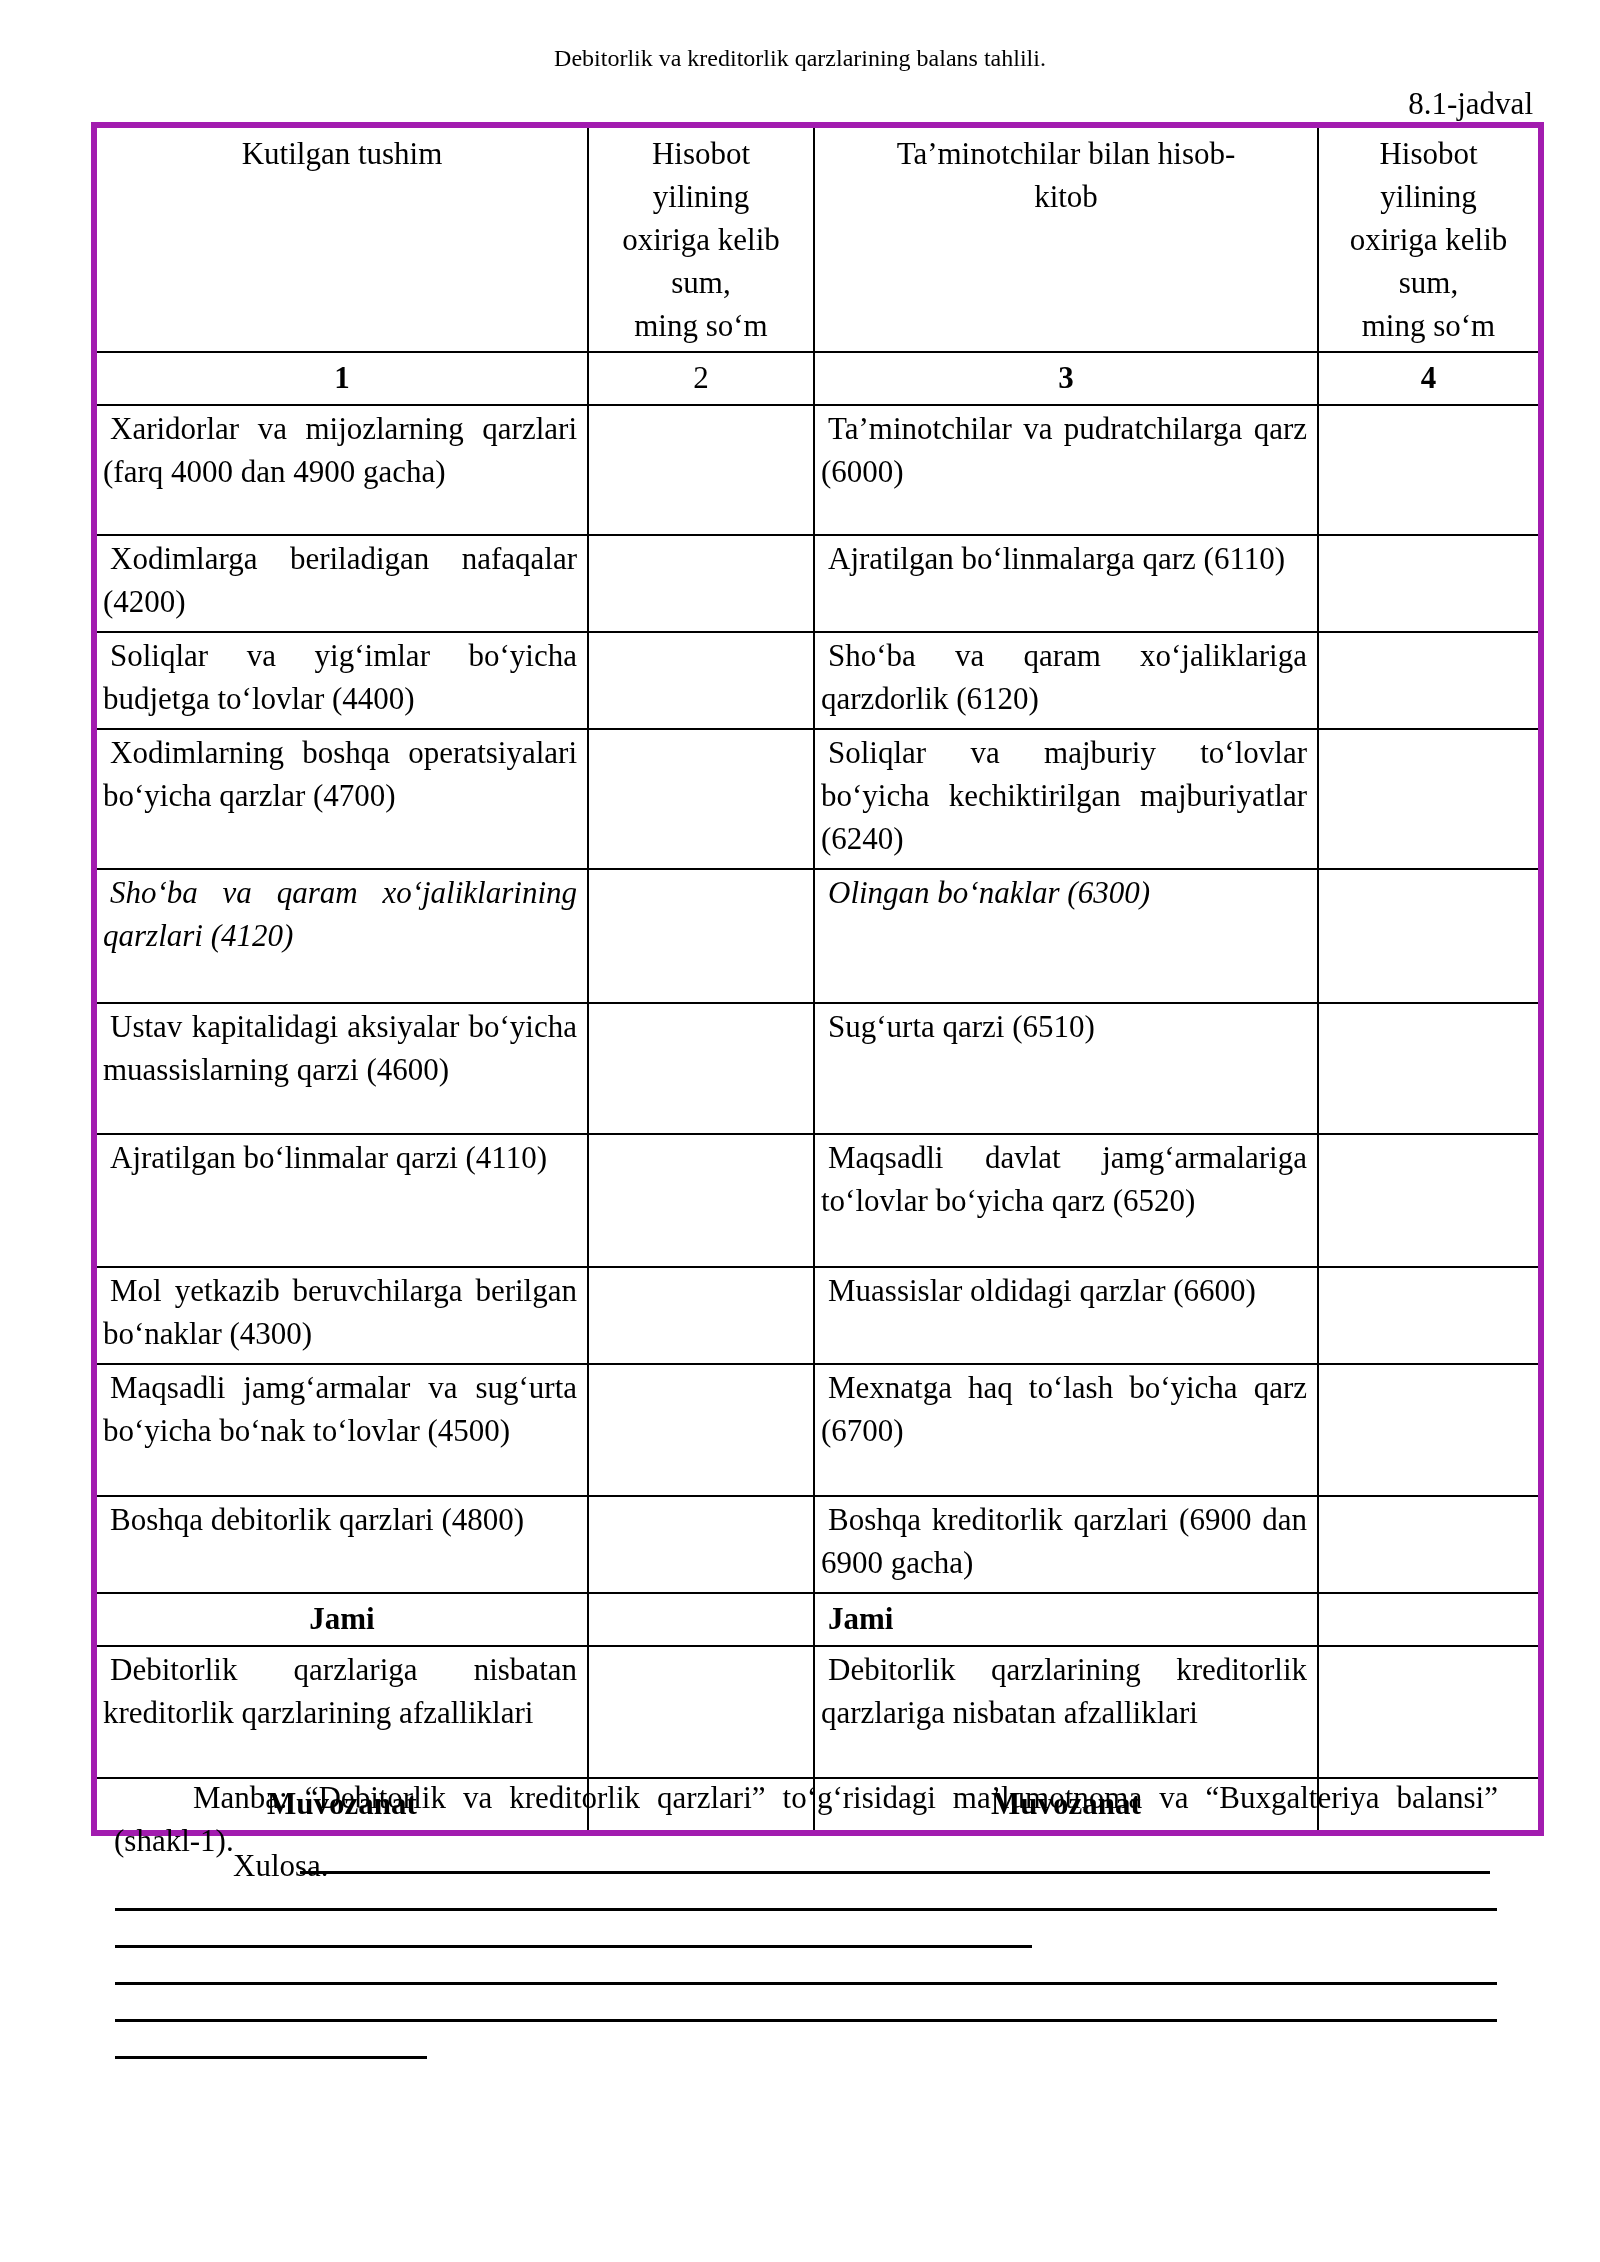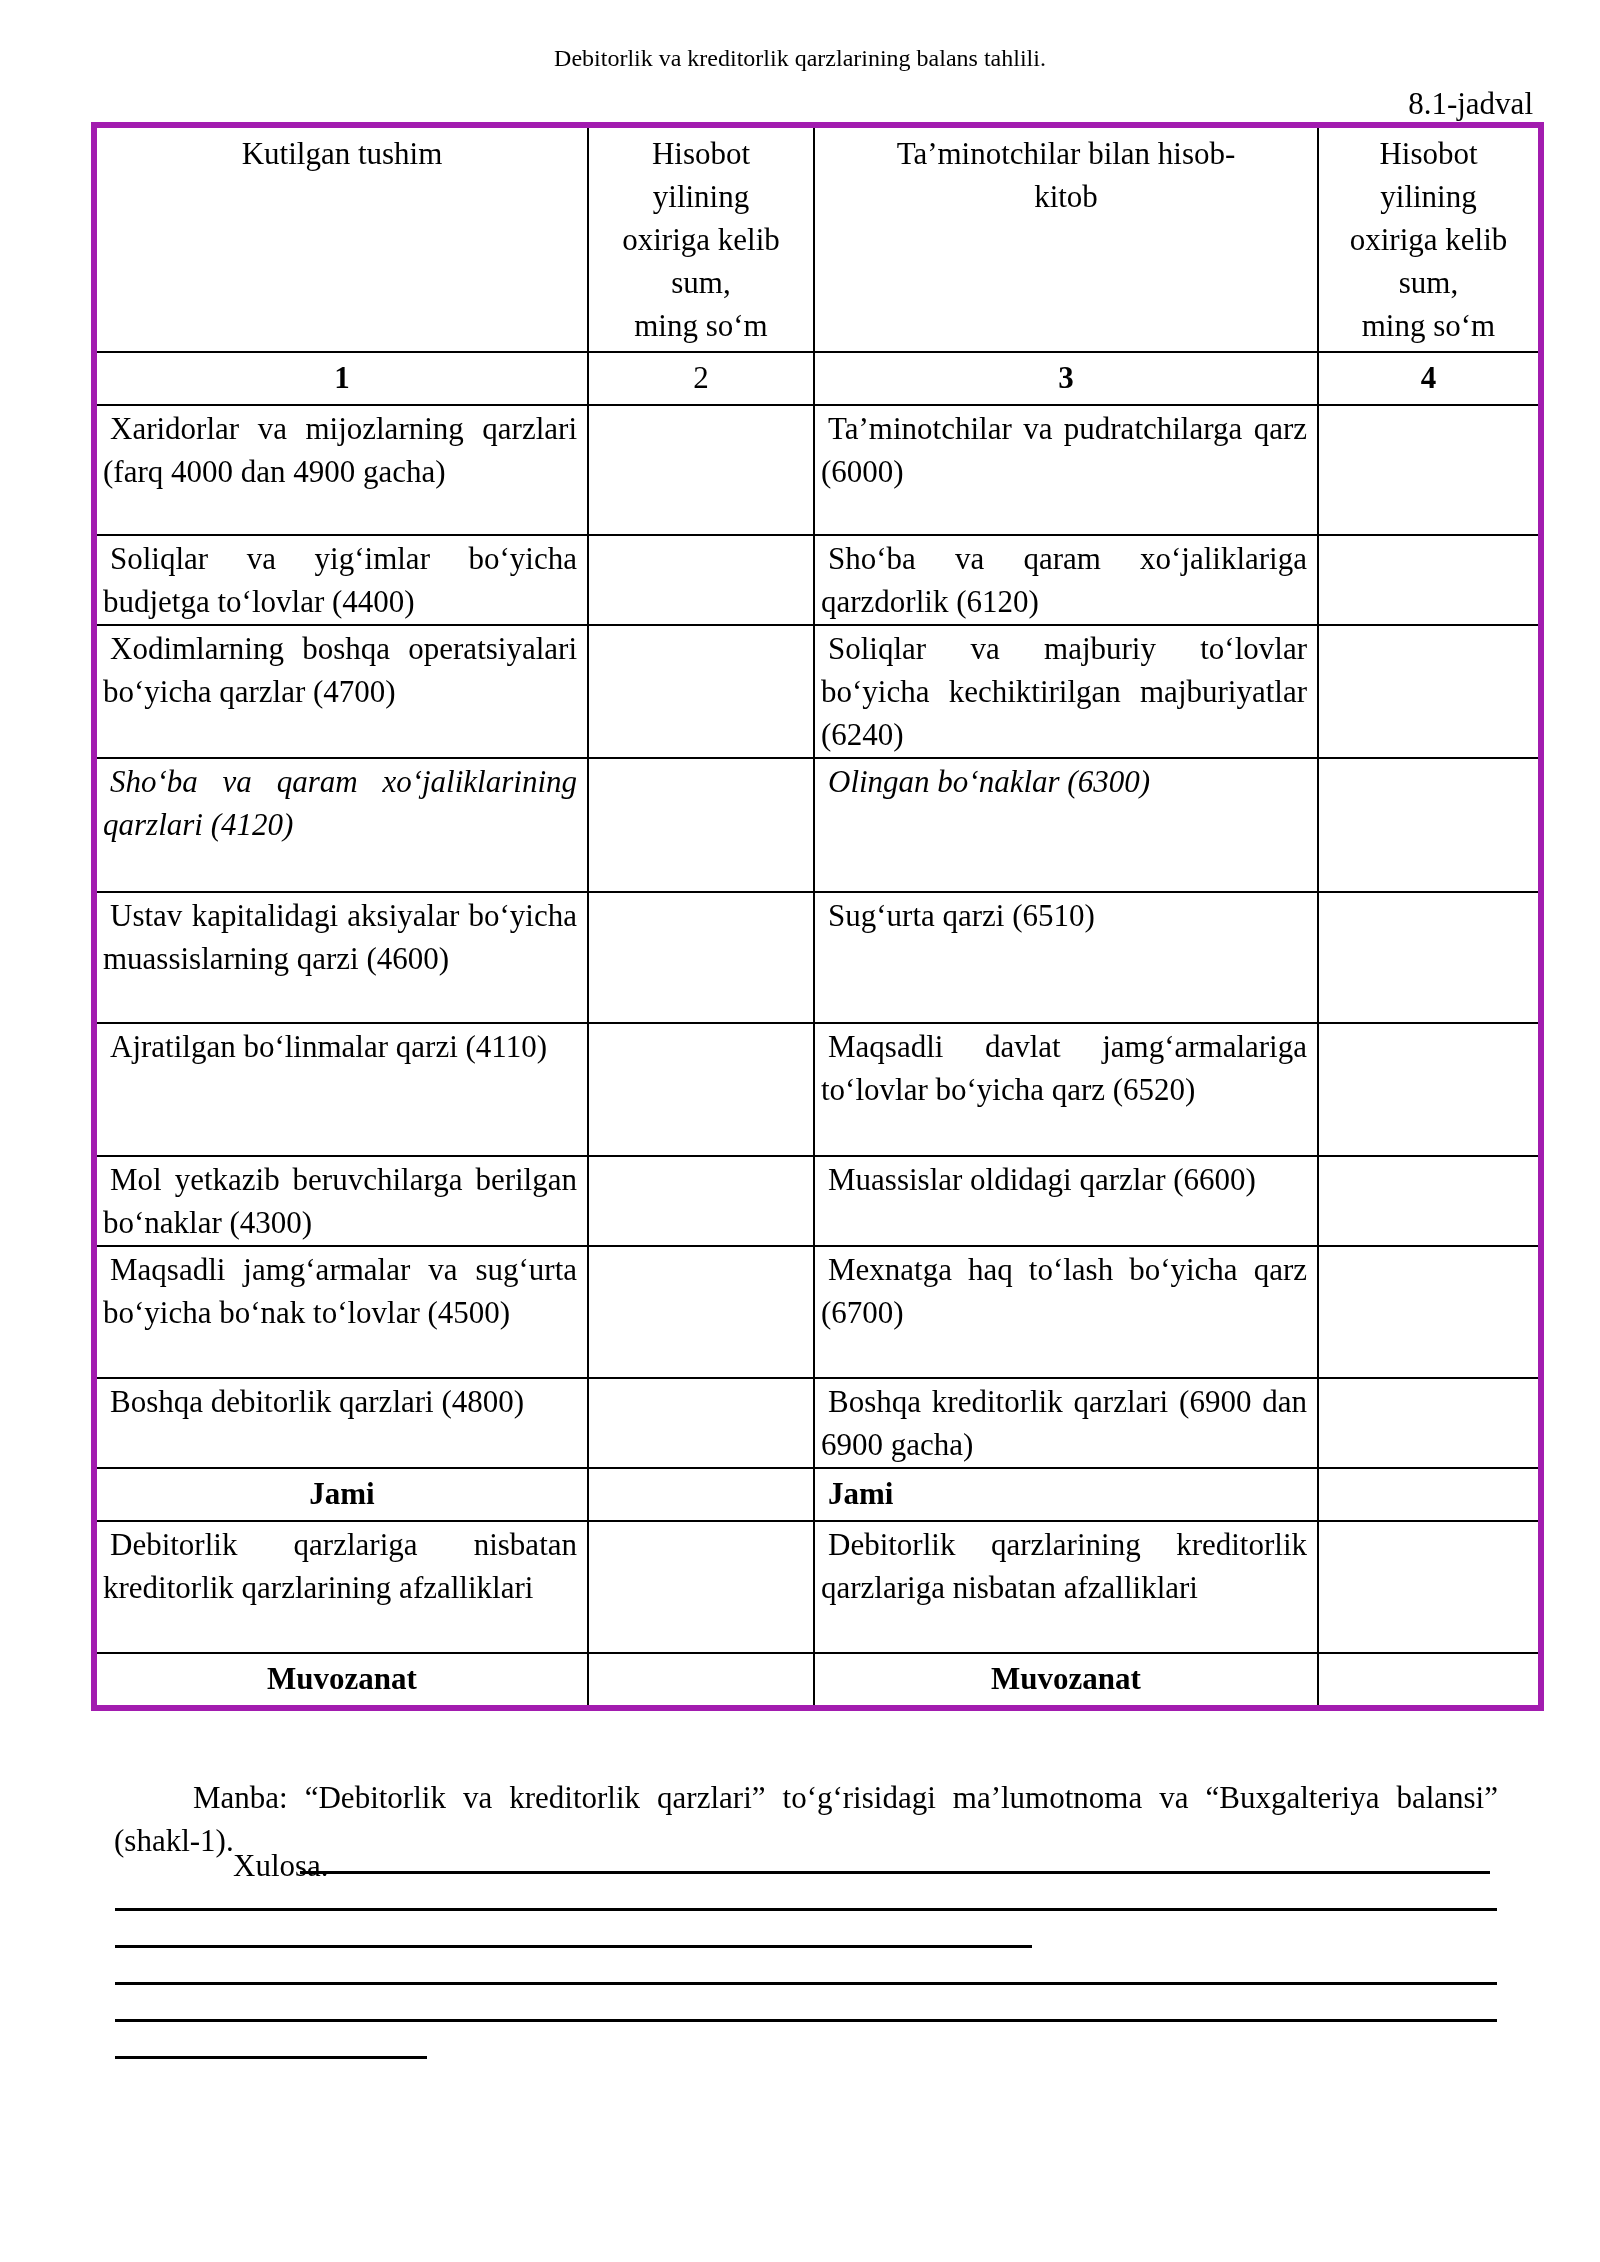--- a/index.html
+++ b/index.html
@@ -44,21 +44,21 @@
   }
   col.c1 { width: 494px; }
   col.c2 { width: 226px; }
   col.c3 { width: 504px; }
   col.c4 { width: 223px; }
   td {
     border: 2px solid #000;
     font-size: 31px;
     line-height: 43px;
     vertical-align: top;
-    padding: 1px 10px 1px 6px;
+    padding: 1px 10px 8px 6px;
     overflow: hidden;
   }
   td.c-head {
     text-align: center;
     white-space: pre-line;
     padding: 4px 6px;
   }
   td.num {
     text-align: center;
     padding: 3px 4px;
@@ -151,20 +151,26 @@
       <td class="num bold">3</td>
       <td class="num bold">4</td>
     </tr>
 
     <tr class="h-130">
       <td class="item">Xaridorlar va mijozlarning qarzlari (farq 4000 dan 4900 gacha)</td>
       <td></td>
       <td class="item">Ta’minotchilar va pudratchilarga qarz (6000)</td>
       <td></td>
     </tr>
+    <tr class="h-87">
+      <td class="item">Xodimlarga beriladigan nafaqalar (4200)</td>
+      <td></td>
+      <td class="item">Ajratilgan bo‘linmalarga qarz (6110)</td>
+      <td></td>
+    </tr>
     <tr class="h-86">
       <td class="item">Soliqlar va yig‘imlar bo‘yicha budjetga to‘lovlar (4400)</td>
       <td></td>
       <td class="item">Sho‘ba va qaram xo‘jaliklariga qarzdorlik (6120)</td>
       <td></td>
     </tr>
     <tr class="h-132">
       <td class="item">Xodimlarning boshqa operatsiyalari bo‘yicha qarzlar (4700)</td>
       <td></td>
       <td class="item">Soliqlar va majburiy to‘lovlar bo‘yicha kechiktirilgan majburiyatlar (6240)</td>

